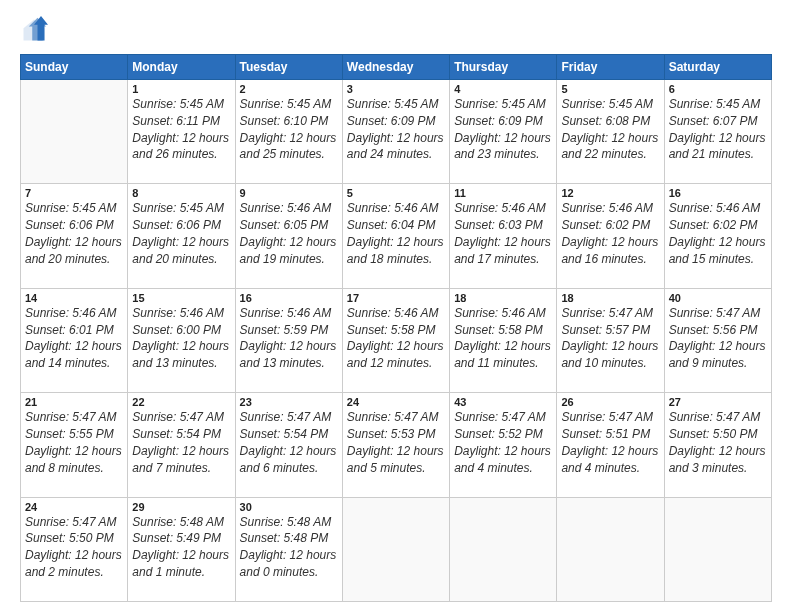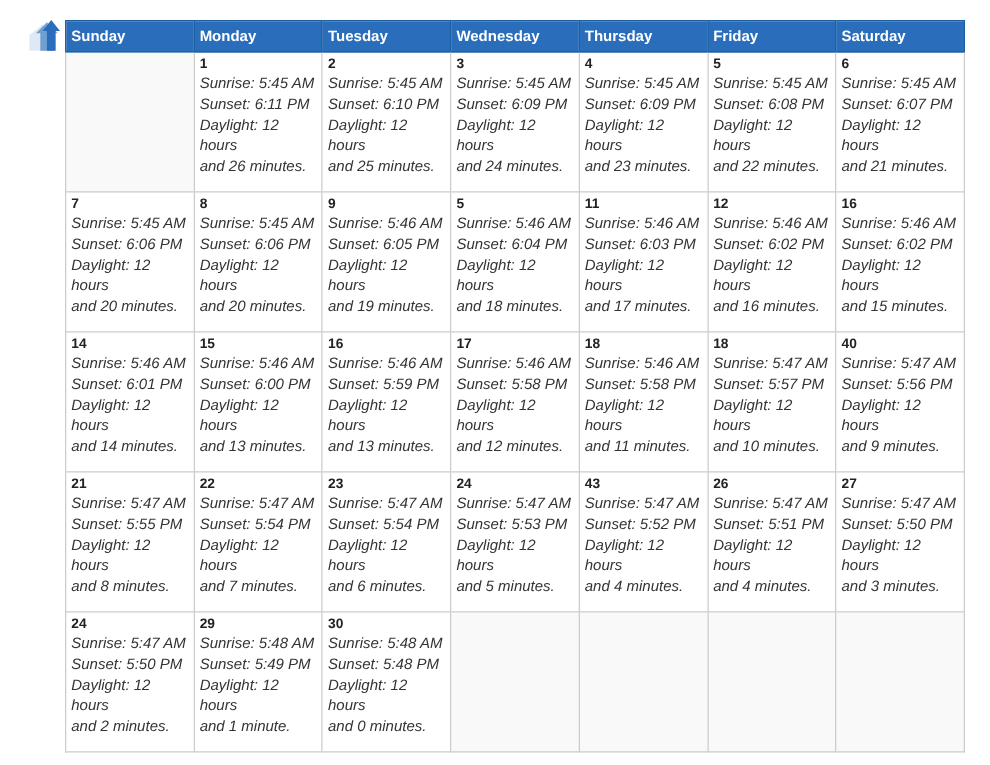--- a/index.html
+++ b/index.html
@@ -8,21 +8,21 @@
       height: 612px;
       font-family: Arial, sans-serif;
       background: #fff;
       overflow: hidden;
     }
     .page {
       width: 792px;
       height: 612px;
       padding: 16px 20px 10px 20px;
       display: flex;
-      flex-direction: row;
+      flex-direction: column;
     }
     .header {
       display: flex;
       justify-content: space-between;
       align-items: flex-start;
       margin-bottom: 10px;
     }
     .logo {
       display: flex;
       align-items: center;

